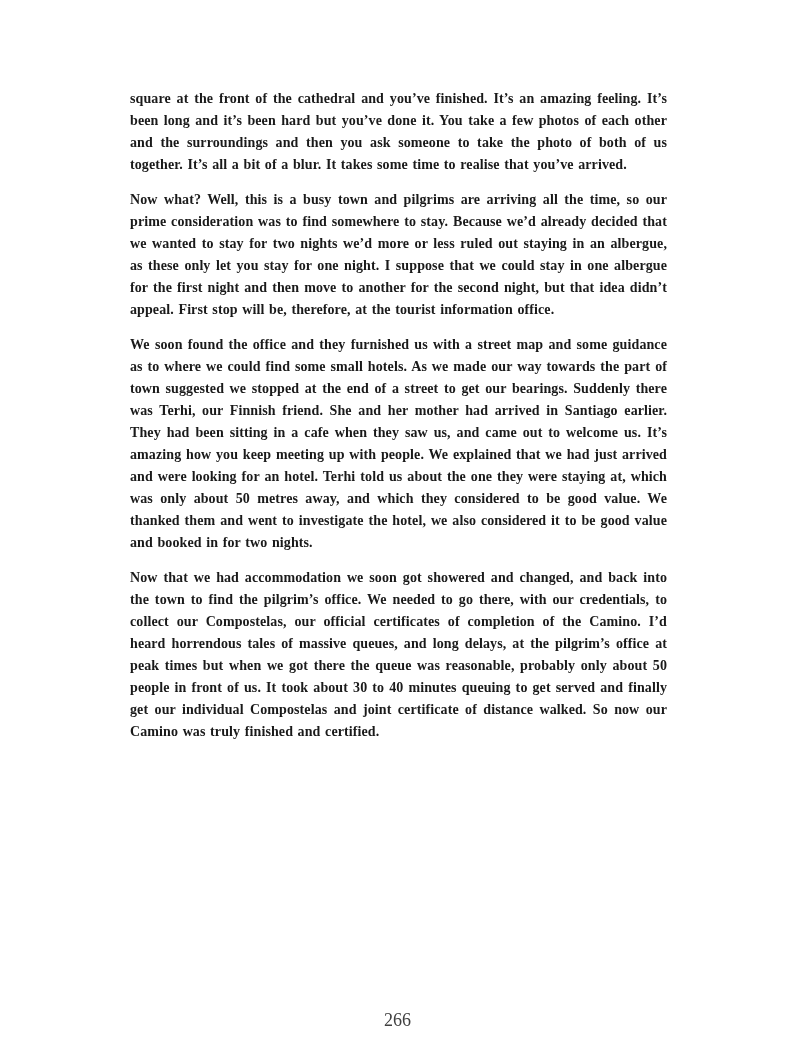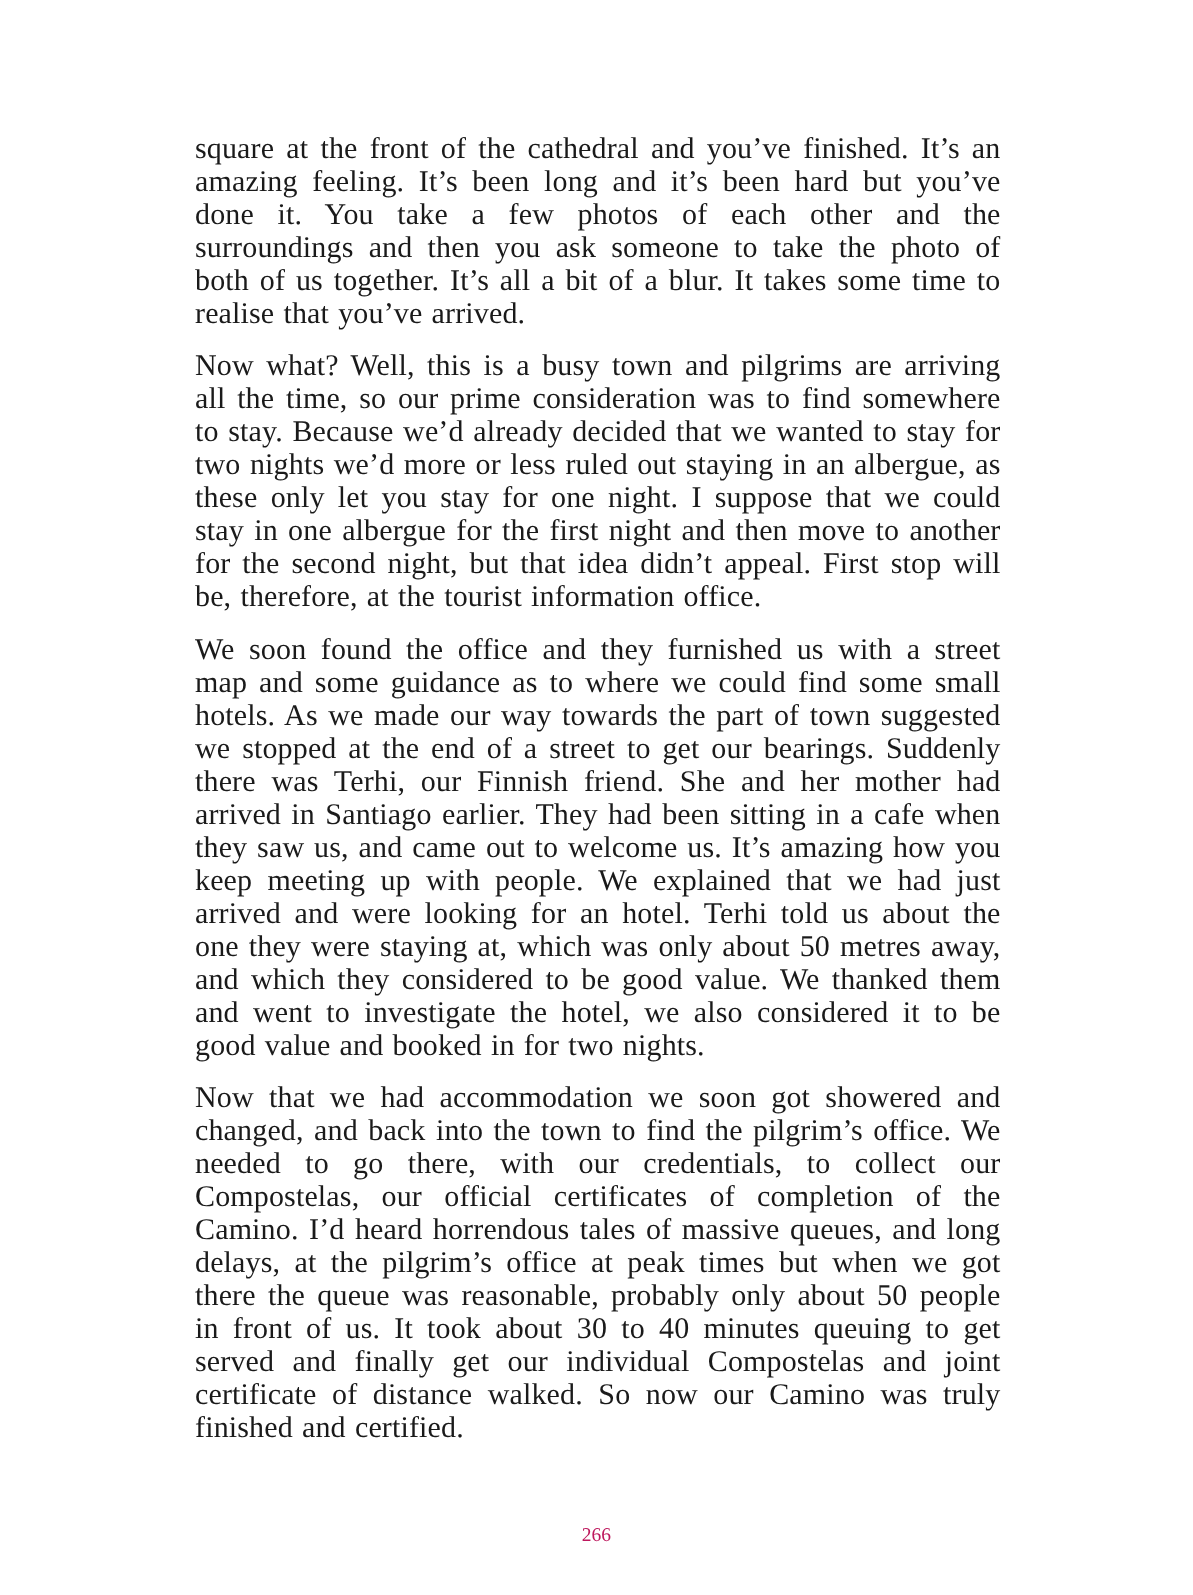--- a/index.html
+++ b/index.html
@@ -23,34 +23,35 @@
     background: #ffffff;
   }
   .text-block {
     position: absolute;
     top: 88px;
     left: 130px;
     width: 537px;
   }
   .text-block p {
     margin: 0 0 13px 0;
-    font-size: 20px;
+    font-size: 14px;
     line-height: 22px;
     text-align: justify;
     letter-spacing: 0.1px;
     word-spacing: 1px;
+    font-weight: bold;
   }
   .page-number {
     position: absolute;
     bottom: 32px;
     left: 0;
     width: 100%;
     text-align: center;
-    font-size: 13px;
-    color: #be185d;
+    font-size: 18px;
+    color: #404040;
   }
 </style>
 </head>
 <body>
 
 <div class="page">
   <div class="text-block">
     <p>square at the front of the cathedral and you’ve finished. It’s an amazing feeling. It’s been long and it’s been hard but you’ve done it. You take a few photos of each other and the surroundings and then you ask someone to take the photo of both of us together. It’s all a bit of a blur. It takes some time to realise that you’ve arrived.</p>
     <p>Now what? Well, this is a busy town and pilgrims are arriving all the time, so our prime consideration was to find somewhere to stay. Because we’d already decided that we wanted to stay for two nights we’d more or less ruled out staying in an albergue, as these only let you stay for one night. I suppose that we could stay in one albergue for the first night and then move to another for the second night, but that idea didn’t appeal. First stop will be, therefore, at the tourist information office.</p>
     <p>We soon found the office and they furnished us with a street map and some guidance as to where we could find some small hotels. As we made our way towards the part of town suggested we stopped at the end of a street to get our bearings. Suddenly there was Terhi, our Finnish friend. She and her mother had arrived in Santiago earlier. They had been sitting in a cafe when they saw us, and came out to welcome us. It’s amazing how you keep meeting up with people. We explained that we had just arrived and were looking for an hotel. Terhi told us about the one they were staying at, which was only about 50 metres away, and which they considered to be good value. We thanked them and went to investigate the hotel, we also considered it to be good value and booked in for two nights.</p>

